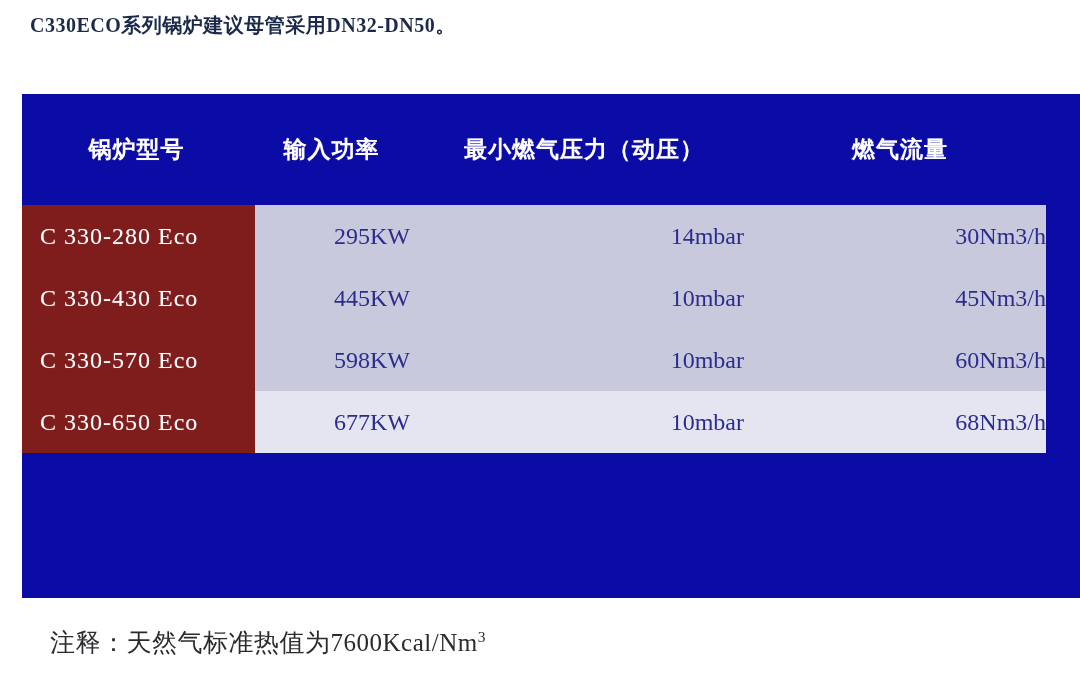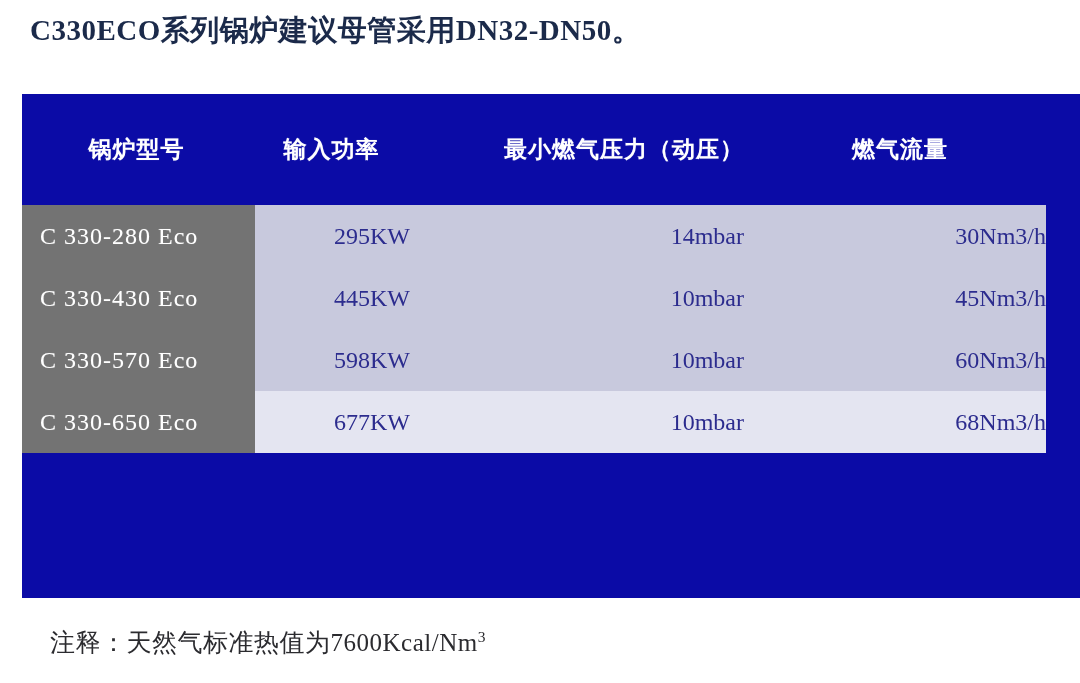--- a/index.html
+++ b/index.html
@@ -14,21 +14,21 @@
     font-family: "Liberation Serif", "DejaVu Serif", serif;
     overflow: hidden;
     position: relative;
   }
 
   
   .title {
     position: absolute;
     left: 30px;
     top: 13px;
-    font-size: 29px;
+    font-size: 20px;
     font-weight: bold;
     color: #1b2a4a;
     letter-spacing: 0.5px;
     white-space: nowrap;
     line-height: 1.2;
   }
 
   
   .panel {
     position: absolute;
@@ -64,36 +64,36 @@
     font-size: 23px;
     border: 0;
     padding: 0;
     text-align: center;
     vertical-align: middle;
     letter-spacing: 1px;
     text-shadow: 0 0 1px rgba(255,255,255,0.35);
   }
   .tbl thead th.h-model   { padding-right: 4px; }
   .tbl thead th.h-power   { padding-right: 2px; }
-  .tbl thead th.h-press   { text-align: right; padding-left: 14px; }
+  .tbl thead th.h-press   { text-align: center; padding-left: 14px; }
   .tbl thead th.h-flow    { padding-left: 10px; }
 
   
   .tbl tbody tr { height: 62px; }
 
   .tbl tbody td {
     padding: 0;
     font-size: 24px;
     vertical-align: middle;
     border: 0;
   }
 
   
   .cell-model {
-    background: #737373;
+    background: #7f1d1d;
     color: #ffffff;
     text-align: left;
     padding-left: 18px !important;
     font-size: 25px;
     letter-spacing: 1px;
     white-space: nowrap;
     text-shadow: 0 0 1px rgba(255,255,255,0.3);
   }
 
   .cell-data {

